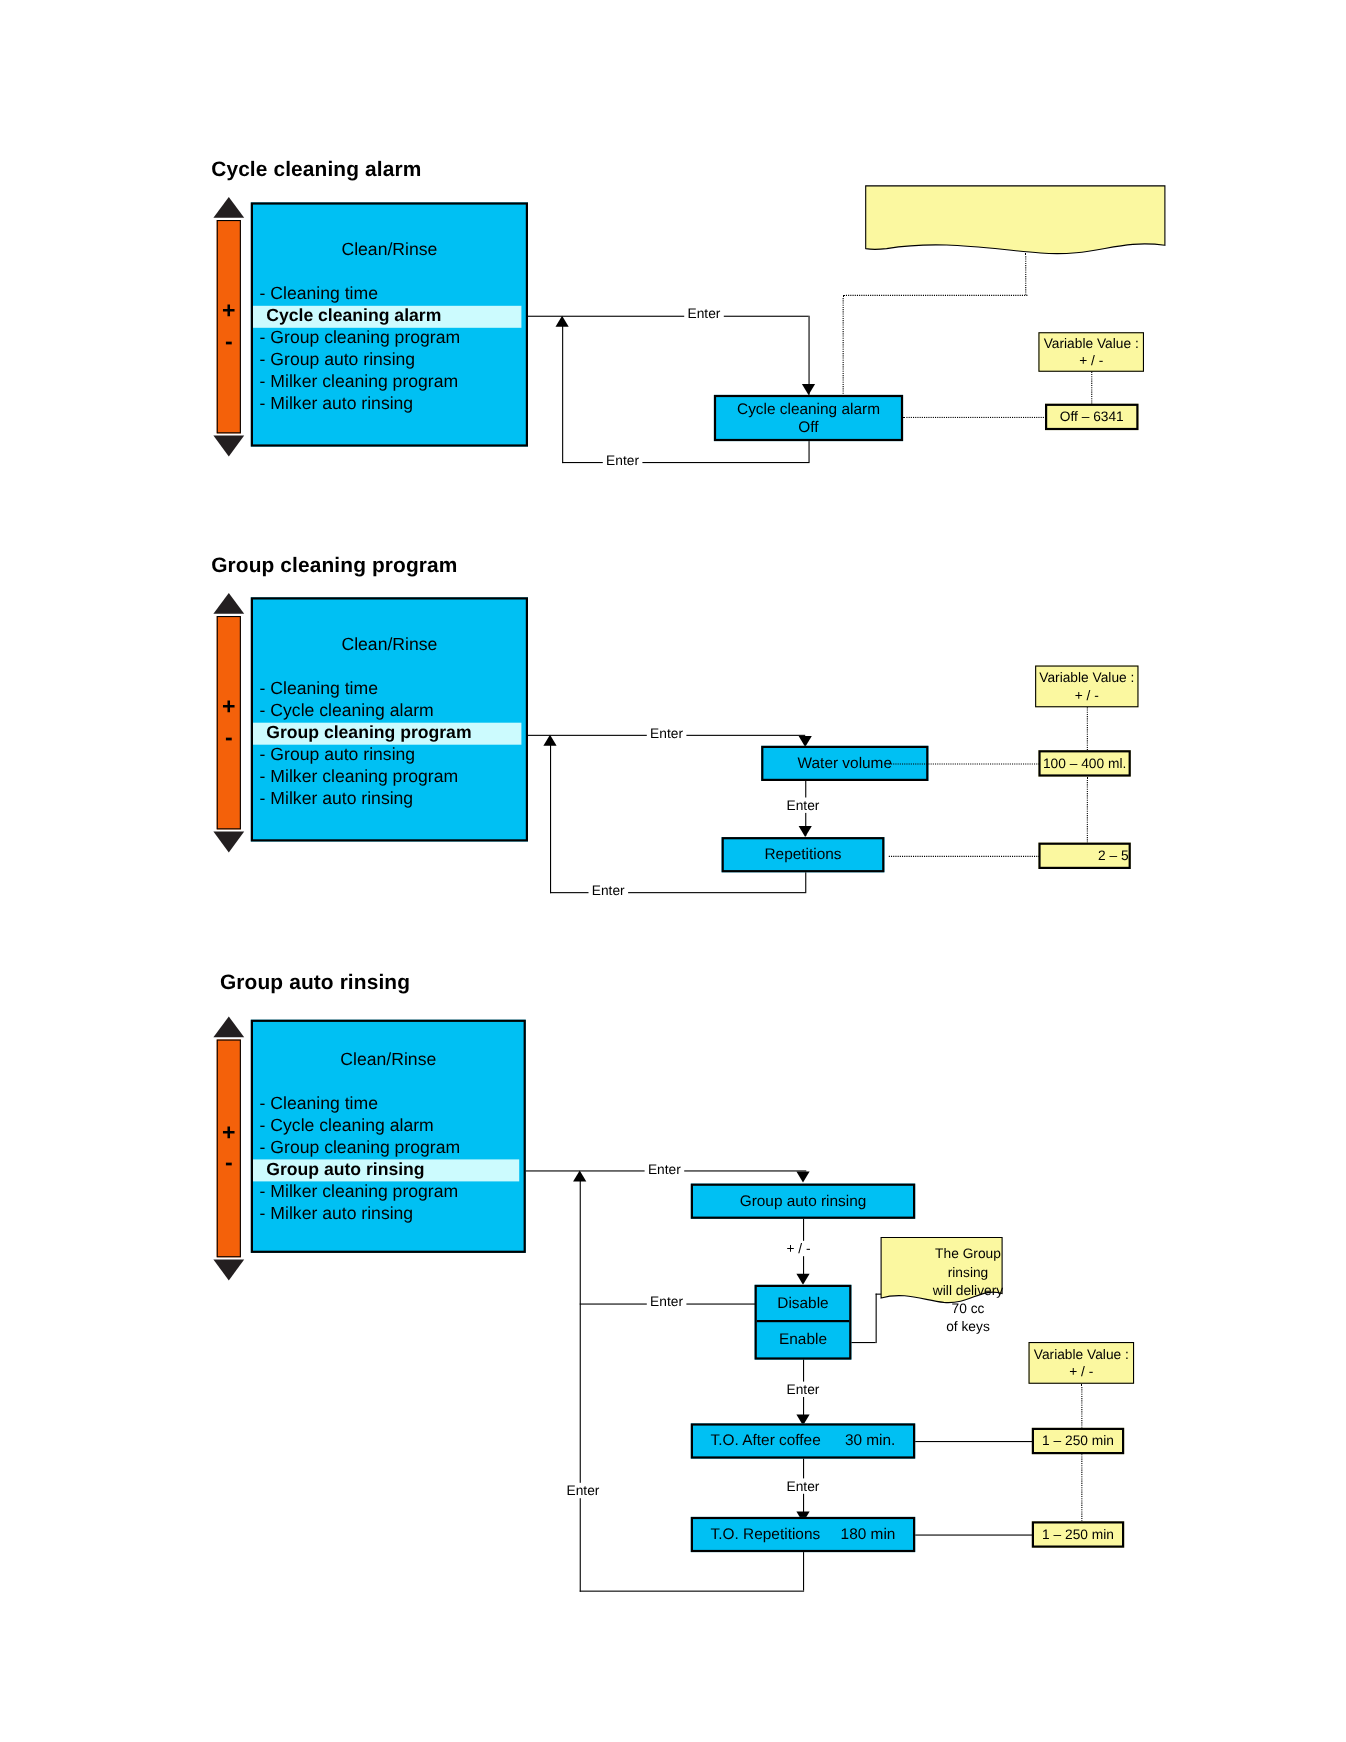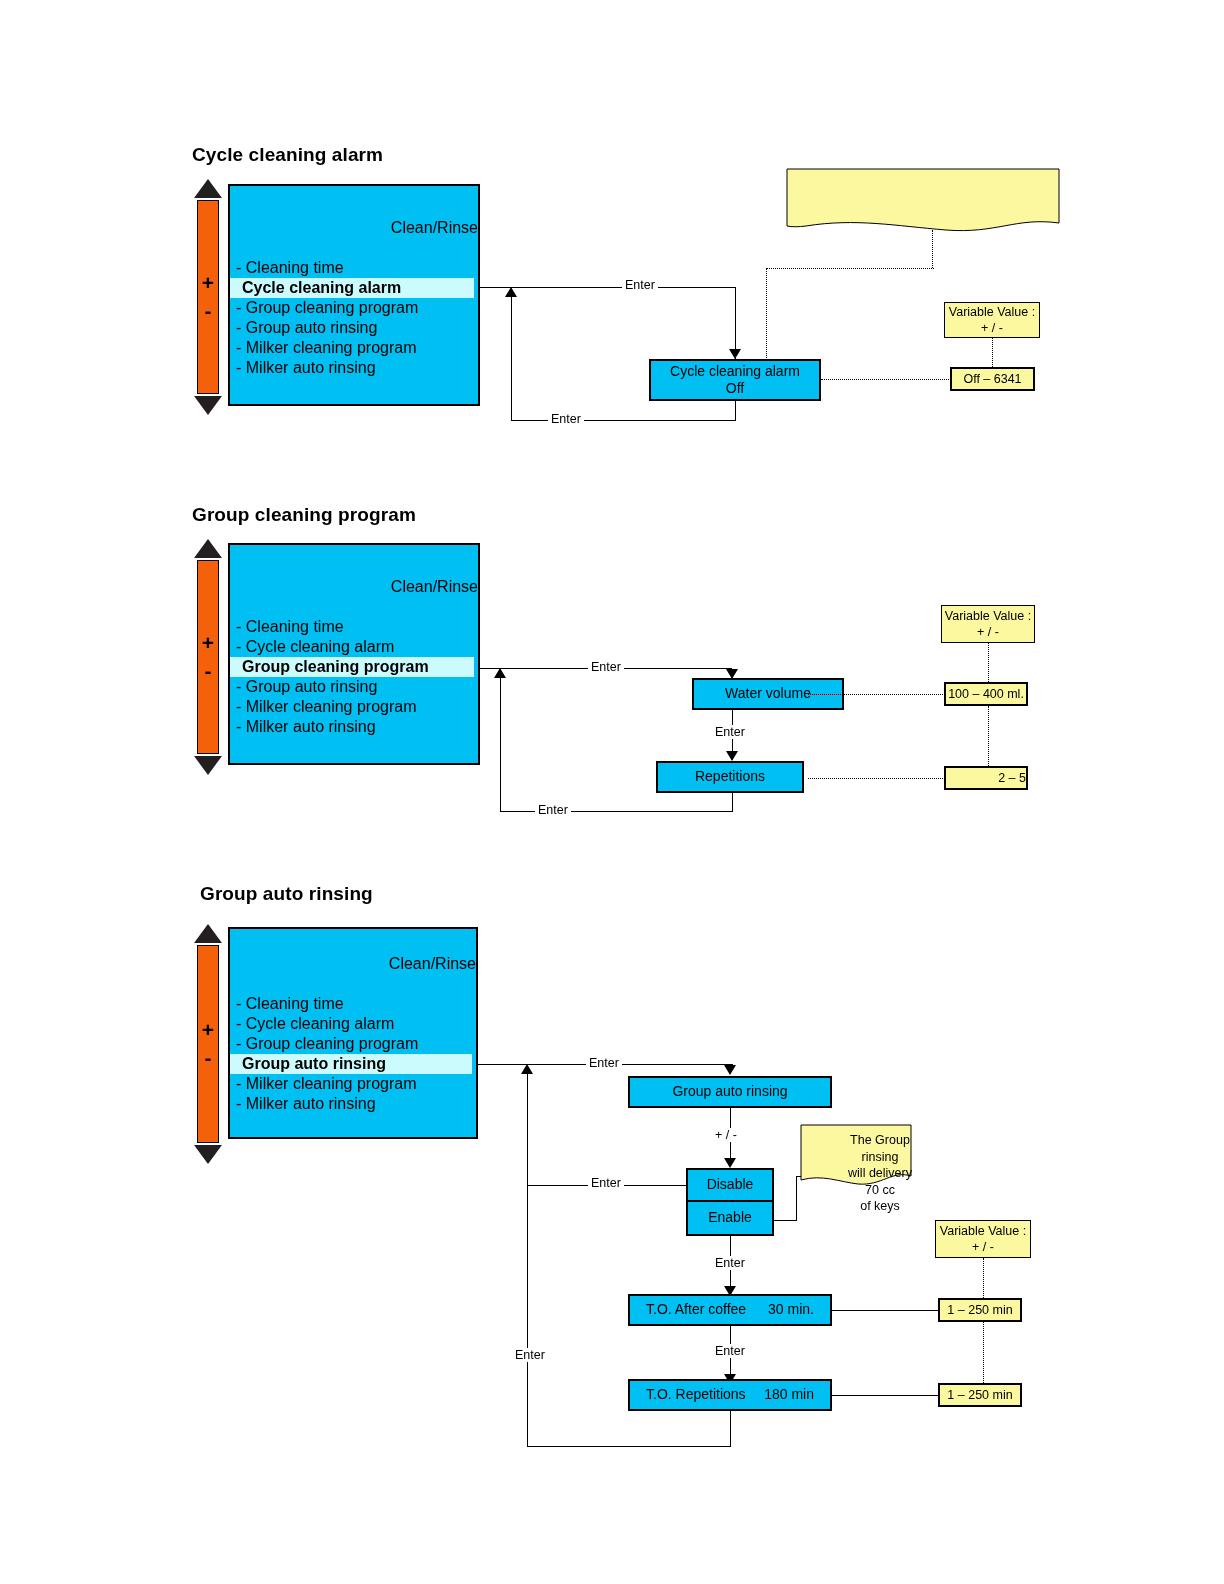--- a/index.html
+++ b/index.html
@@ -66,21 +66,21 @@
   
   .menu-panel {
     position: absolute;
     background: #00c0f3;
     border: 2px solid #000000;
     box-sizing: border-box;
   }
   .menu-title {
     position: absolute;
     left: 0; right: 0;
-    text-align: right;
+    text-align: center;
     font-size: 16px;
     color: #000000;
   }
   .menu-list { position: absolute; left: 0; right: 0; }
   .menu-item {
     font-size: 16px;
     color: #000000;
     height: 20px;
     line-height: 20px;
     padding-left: 6px;

